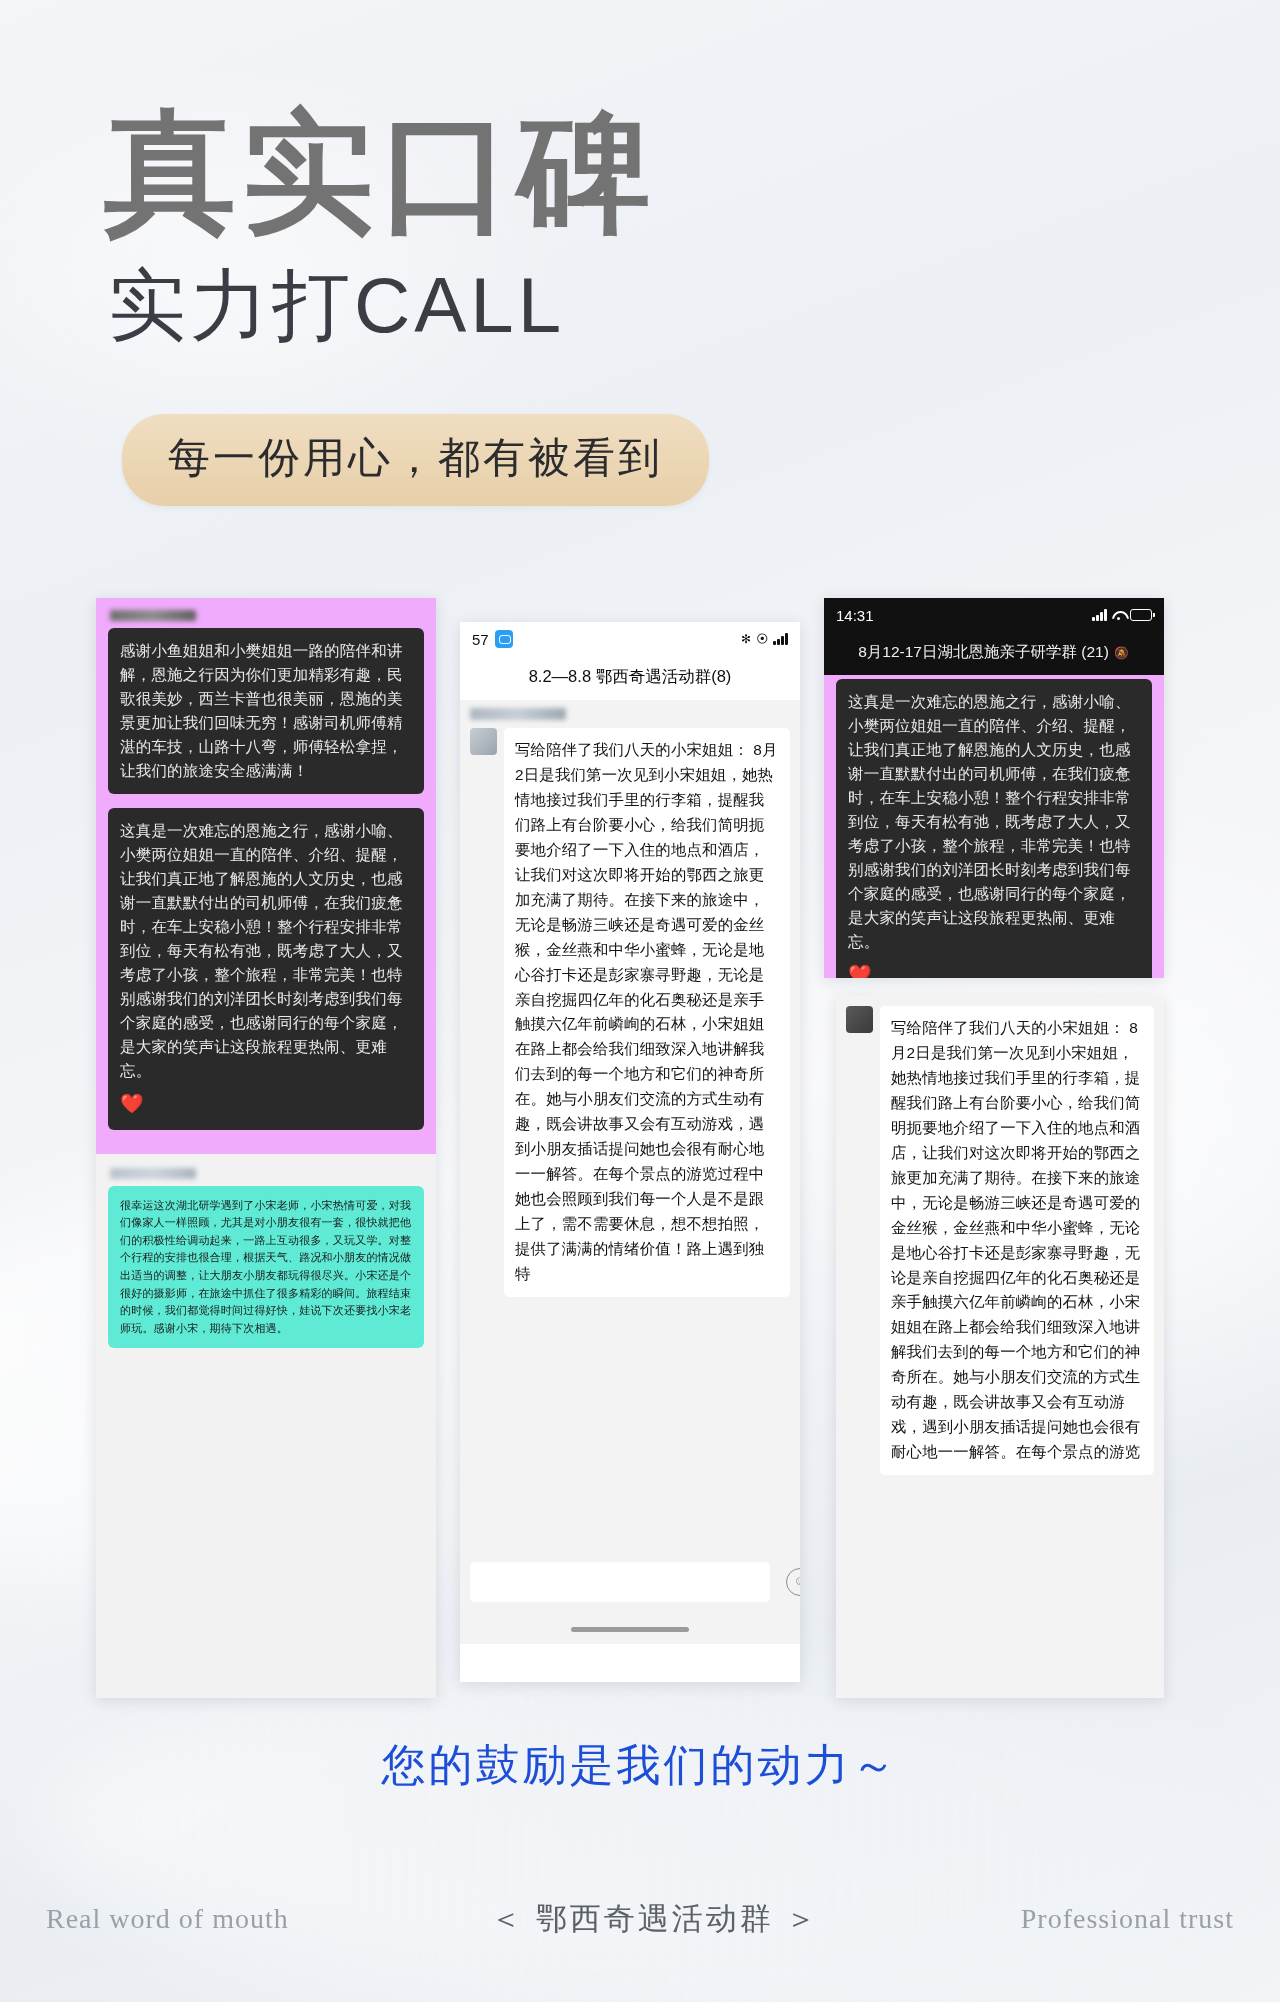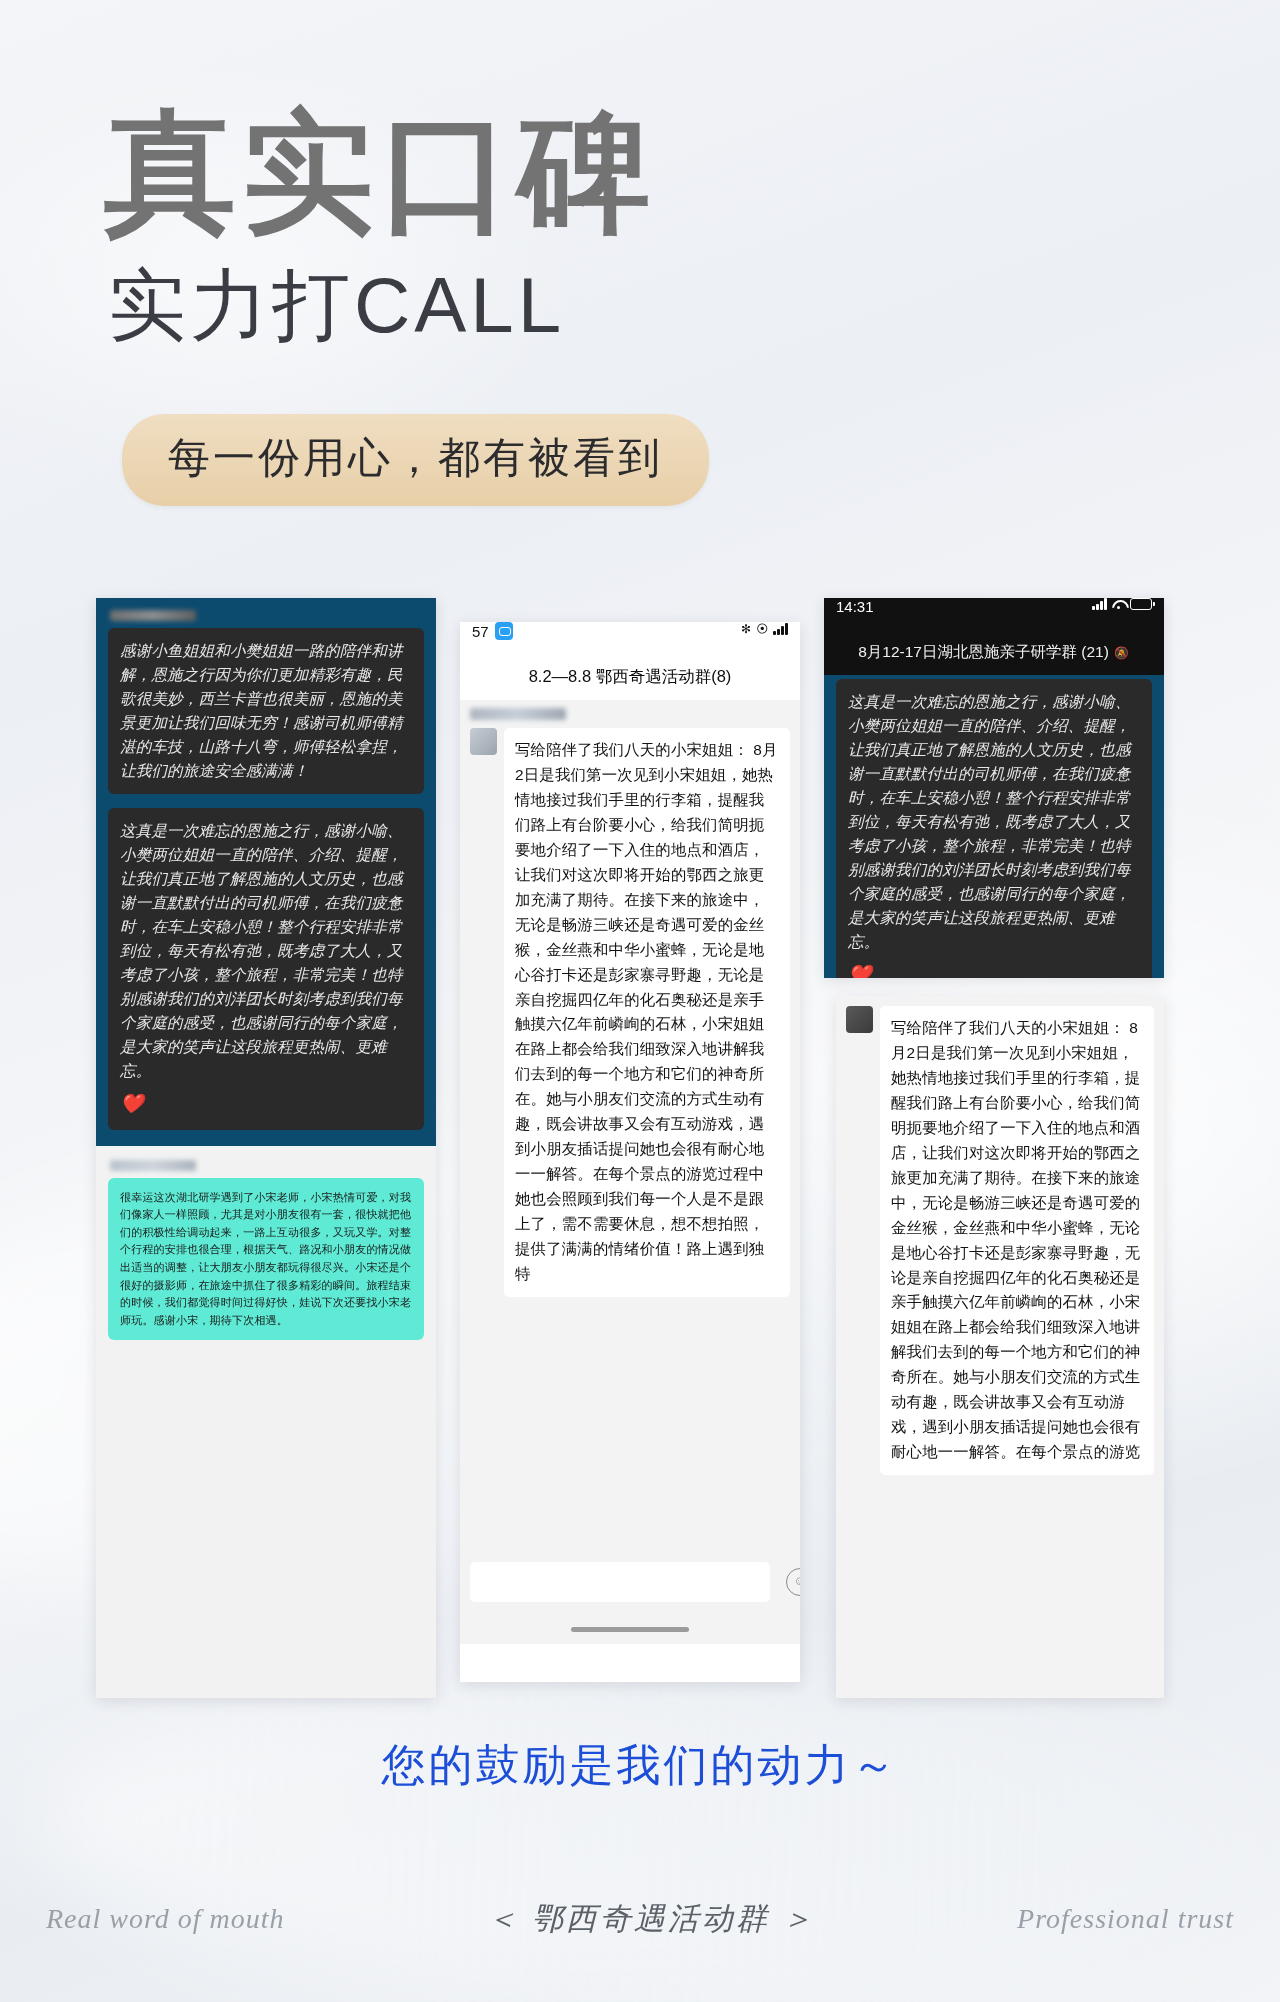--- a/index.html
+++ b/index.html
@@ -94,23 +94,22 @@
   .shot {
     position: absolute;
     background: #ffffff;
     box-shadow: 0 3px 14px rgba(30,40,60,0.12);
     overflow: hidden;
   }
 
   
   .shot-1 { left: 0; top: 0; width: 340px; height: 1100px; background: #f2f2f2; }
   .wc-dark {
-    background: #0c4a6e;
-    padding: 10px 12px 2px 12px;
-    font-style: italic;
+    background: #f0abfc;
+    padding: 10px 12px 10px 12px;
   }
   .bubble-dark {
     background: #2a2a2a;
     color: #e8e8e8;
     border-radius: 6px;
     padding: 11px 12px;
     font-size: 15.5px;
     line-height: 1.55;
     margin-bottom: 14px;
     letter-spacing: 0.2px;
@@ -139,21 +138,21 @@
     font-size: 11px;
     line-height: 1.6;
     letter-spacing: 0.2px;
   }
 
   
   .shot-2 { left: 364px; top: 24px; width: 340px; height: 1060px; background: #ffffff; }
   .statusbar {
     height: 34px;
     display: flex;
-    align-items: flex-start;
+    align-items: center;
     justify-content: space-between;
     padding: 0 12px;
     font-size: 15px;
     color: #111;
     background: #ffffff;
   }
   .sb-left { display: flex; align-items: center; gap: 6px; }
   .sb-badge {
     width: 18px; height: 18px;
     border-radius: 4px;
@@ -318,21 +317,20 @@
     color: #1d4ed8;
   }
   .footer {
     position: absolute;
     left: 46px; right: 46px;
     top: 1898px;
     display: flex;
     align-items: center;
     justify-content: space-between;
     color: #8a9099;
-    font-style: italic;
   }
   .footer-side {
     font-family: "Liberation Serif", serif;
     font-size: 28px;
     letter-spacing: 1px;
     color: #9aa0a8;
   }
   .footer-center {
     font-size: 31px;
     letter-spacing: 3px;

